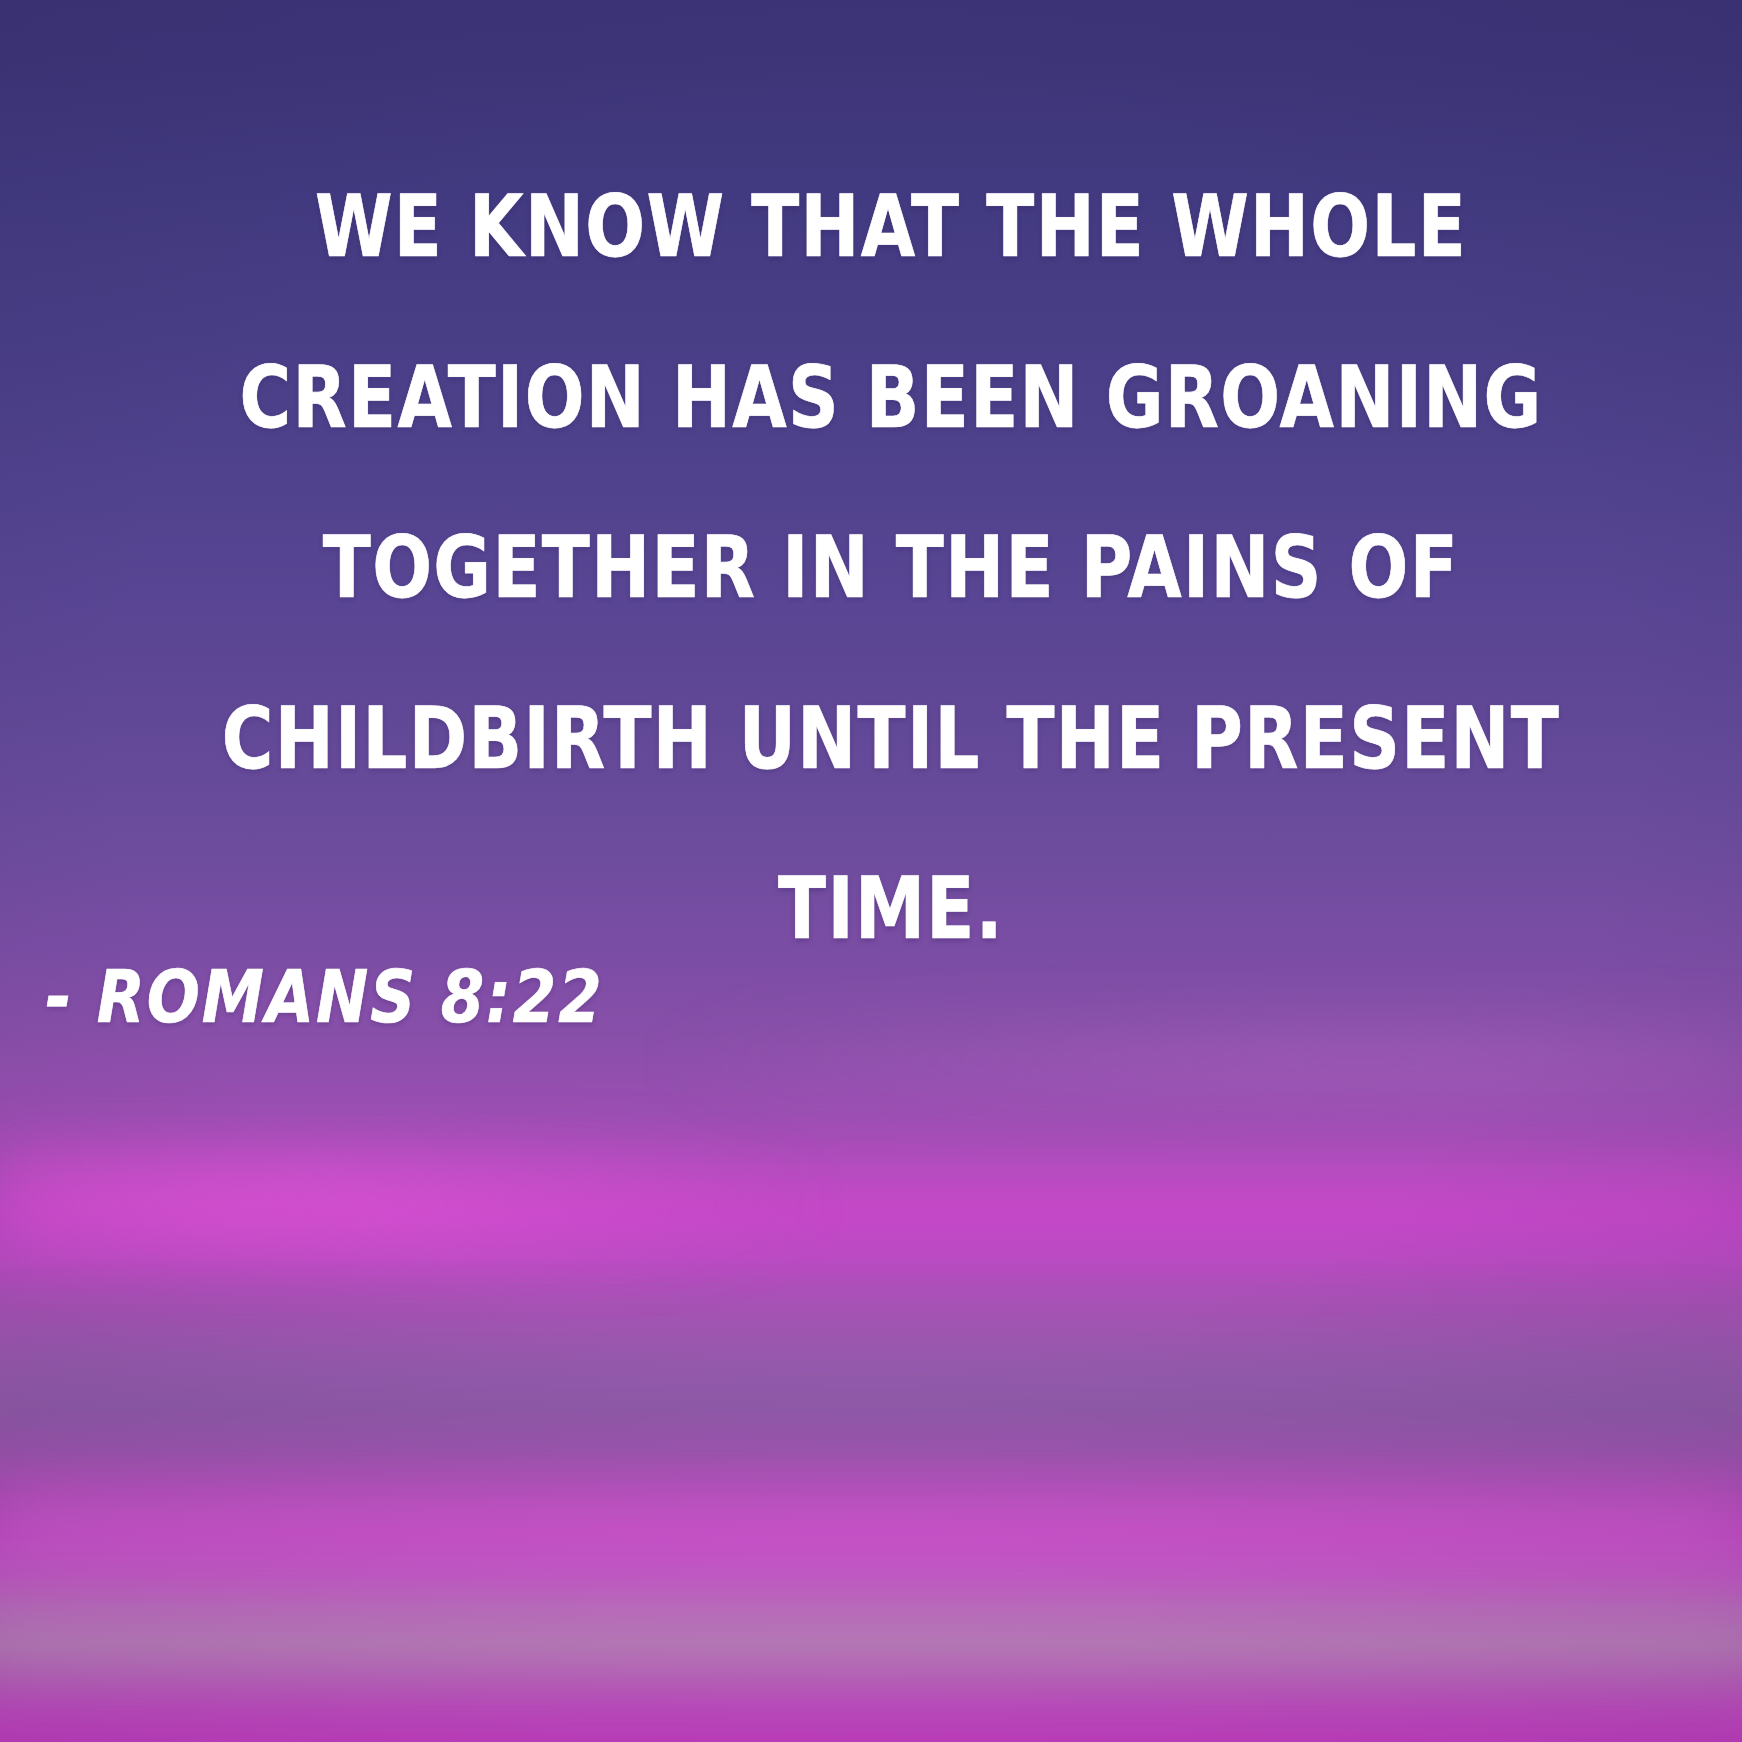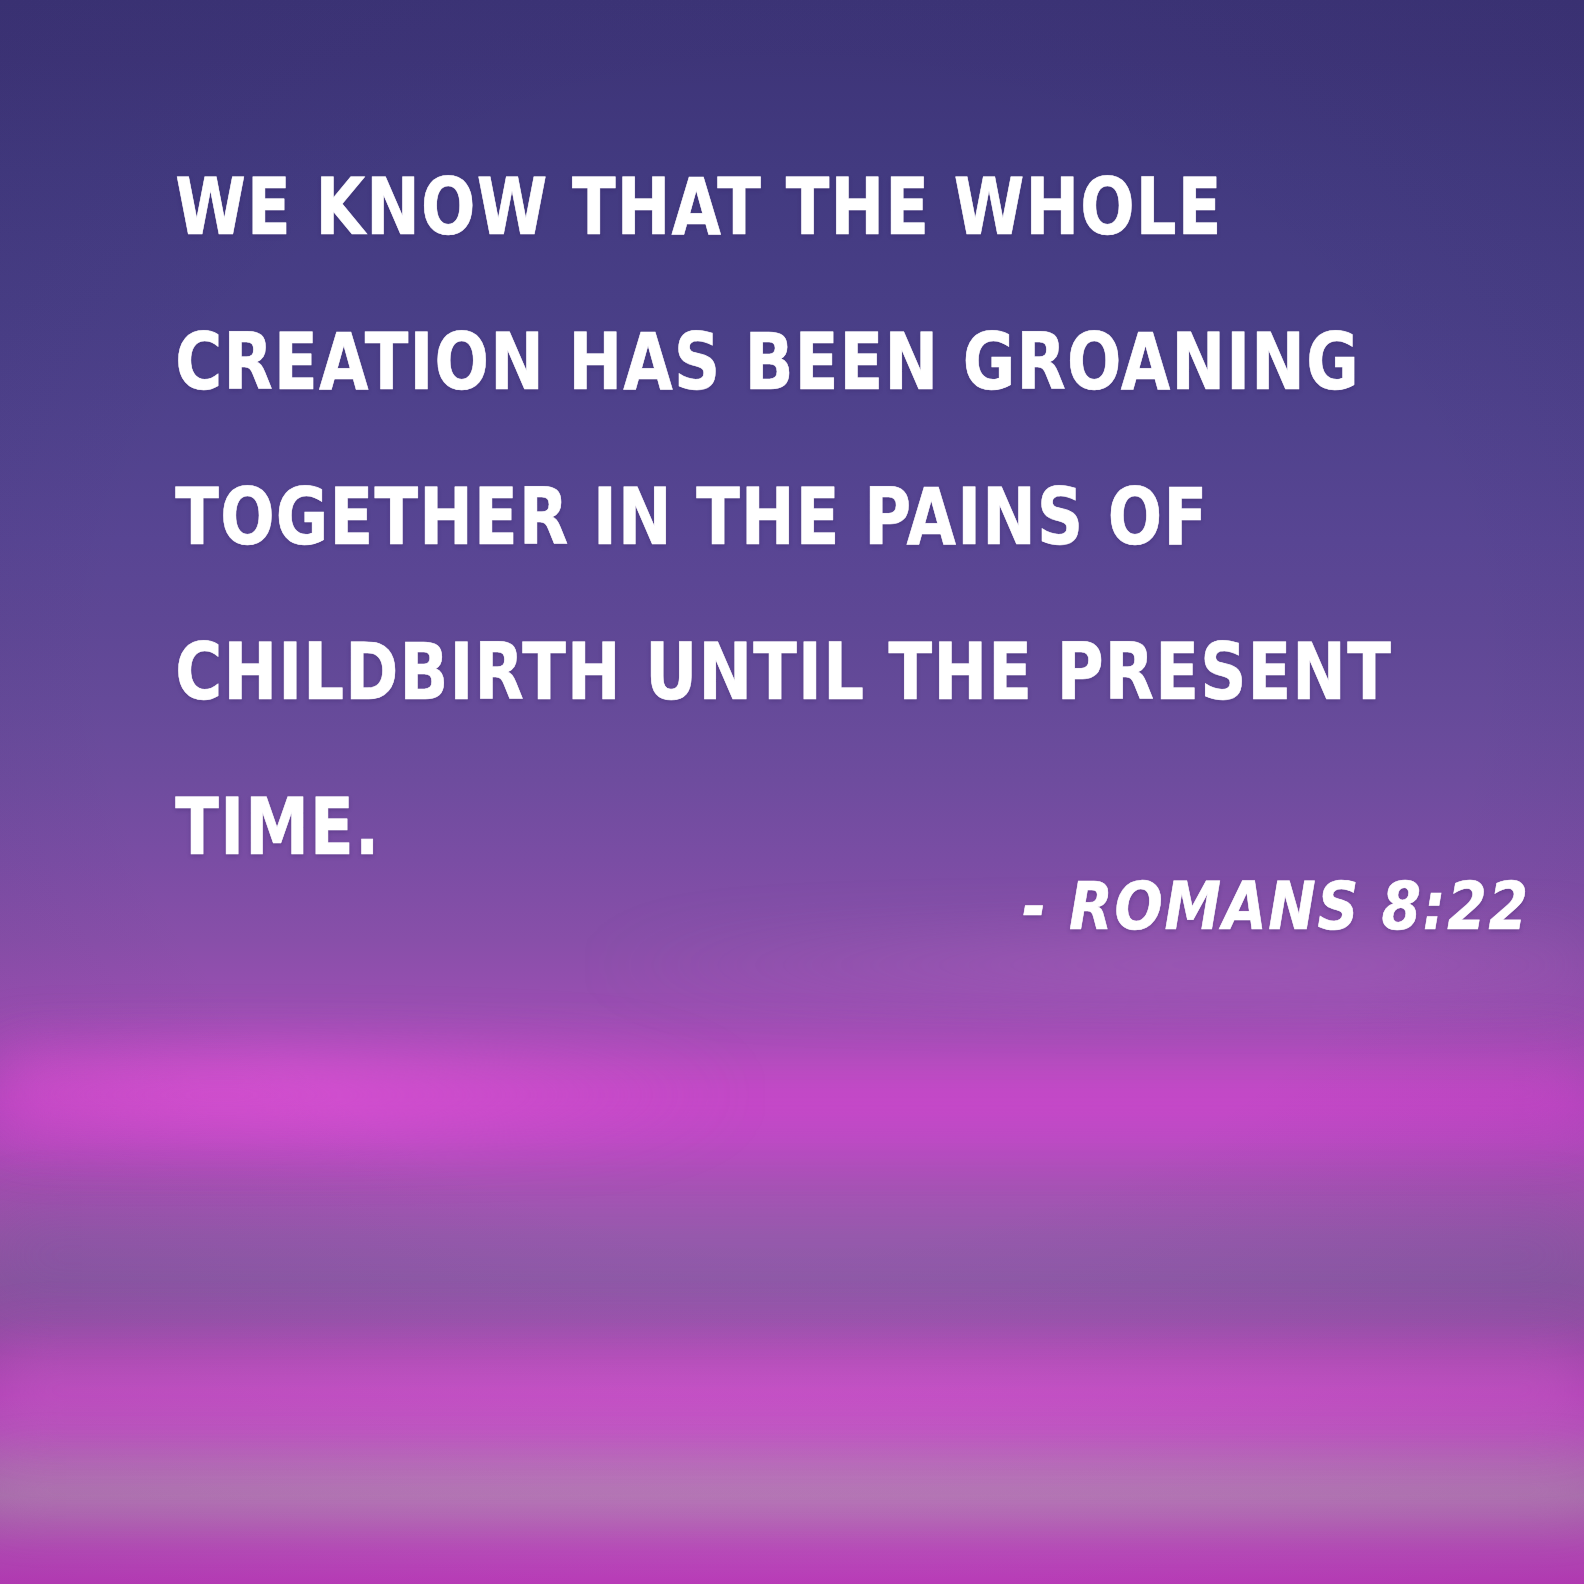--- a/index.html
+++ b/index.html
@@ -92,21 +92,21 @@
     position: absolute; inset: 0;
     background: radial-gradient(ellipse 95% 80% at 50% 42%, rgba(0,0,0,0) 45%, rgba(28,16,60,.16) 100%);
     pointer-events: none;
   }
 
   
   .verse-block {
     position: absolute;
     left: 0; right: 0;
     top: 130px;
-    text-align: left;
+    text-align: center;
     margin-left: 36px;
   }
   .verse-line {
     display: block;
     color: #ffffff;
     font-family: "DejaVu Sans", "Liberation Sans", sans-serif;
     font-weight: 700;
     font-size: 78px;
     line-height: 155px;
     letter-spacing: 1.5px;
@@ -118,21 +118,21 @@
     -webkit-text-stroke: 0.6px rgba(255,255,255,0.9);
     text-shadow:
       0 0 1px rgba(255,255,255,.55),
       0 2px 5px rgba(48,26,94,.30);
   }
 
   .attribution {
     position: absolute;
     left: 0; right: 13px;
     top: 868px;
-    text-align: right;
+    text-align: left;
   }
   .attribution-text {
     display: inline-block;
     color: #ffffff;
     font-family: "DejaVu Sans", "Liberation Sans", sans-serif;
     font-weight: 700;
     font-style: italic;
     font-size: 66px;
     letter-spacing: 2px;
     text-transform: uppercase;

